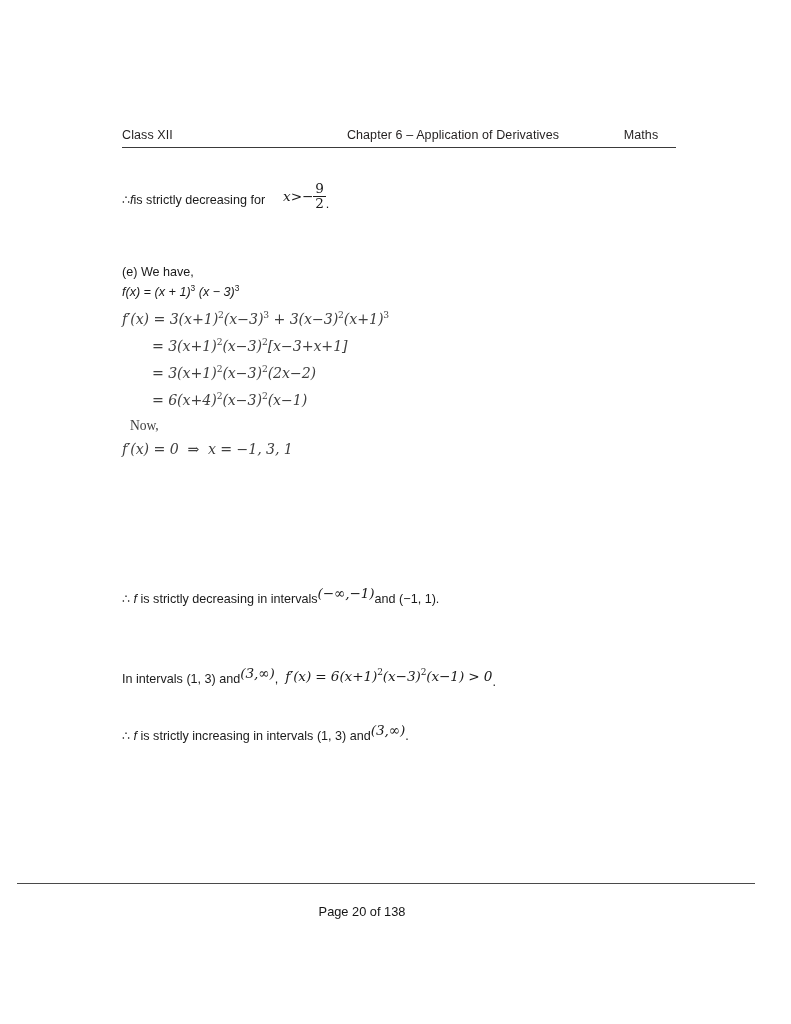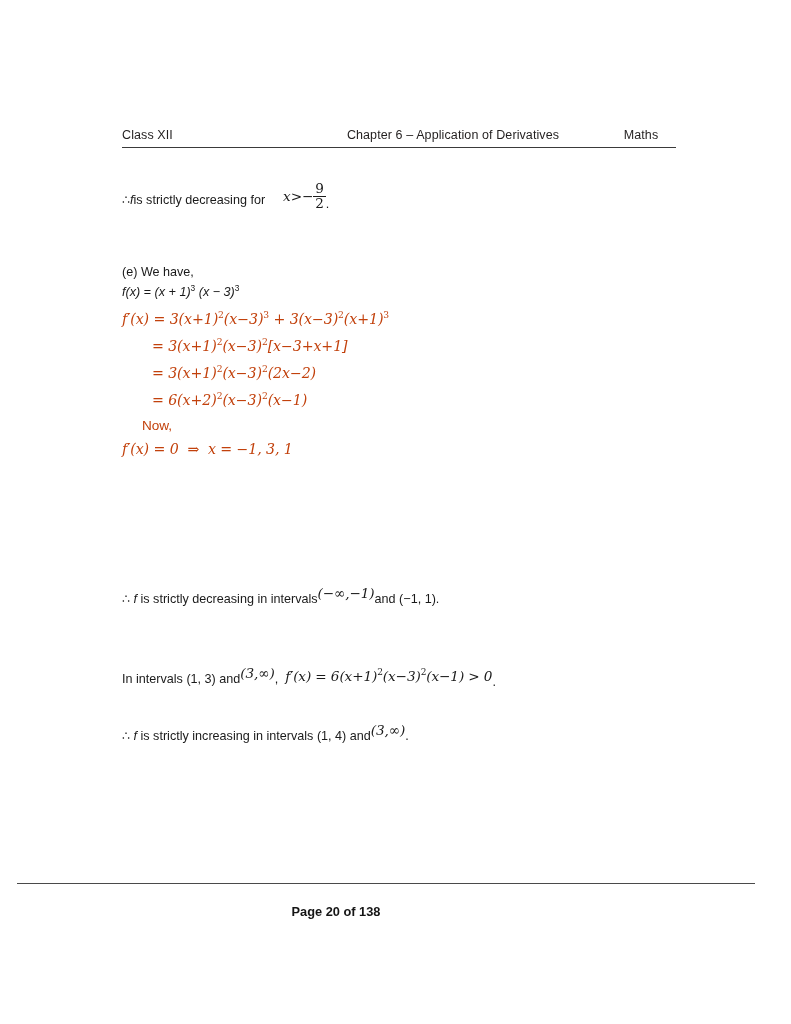--- a/index.html
+++ b/index.html
@@ -66,35 +66,34 @@
     vertical-align: super;
     line-height: 0;
   }
 
   
   .math {
     position: absolute;
     font-family: "DejaVu Serif", "Liberation Serif", serif;
     font-style: italic;
     font-size: 14.2px;
-    color: #c2410c;
+    color: #404040;
     white-space: nowrap;
     letter-spacing: -0.1px;
   }
   .math .up { font-style: normal; }
   .math .msup {
     font-size: 9.2px;
     vertical-align: super;
     line-height: 0;
     font-style: normal;
   }
   .math-serif-plain {
-    font-family: Liberation Sans, sans-serif;
-    font-style: normal;
-    margin-left: 12px;
+    font-family: Liberation Serif, serif;
+    font-style: normal;
   }
 
   
   .imath {
     font-family: "DejaVu Serif", "Liberation Serif", serif;
     font-style: italic;
     font-size: 13.6px;
     letter-spacing: -0.1px;
   }
   .imath .up { font-style: normal; }
@@ -141,23 +140,24 @@
     height: 0;
     border-top: 1.3px solid #4a4a4a;
   }
   .footer-text {
     position: absolute;
     left: 0;
     top: 904px;
     width: 672px;
     text-align: center;
     font-family: "Liberation Sans", sans-serif;
-    font-weight: bold;
+    font-weight: normal;
     font-size: 12.8px;
     color: #151515;
+    padding-left: 26px;
   }
 </style>
 </head>
 <body>
 
 <div class="page">
 
   <div class="header">
     <div class="header-left">Class XII</div>
     <div class="header-center">Chapter 6 – Application of Derivatives</div>
@@ -190,40 +190,40 @@
 
   <div class="math" style="left:152px; top:338px;">
     <span>= 3(x+1)</span><span class="msup">2</span><span>(x−3)</span><span class="msup">2</span><span>[x−3+x+1]</span>
   </div>
 
   <div class="math" style="left:152px; top:365px;">
     <span>= 3(x+1)</span><span class="msup">2</span><span>(x−3)</span><span class="msup">2</span><span>(2x−2)</span>
   </div>
 
   <div class="math" style="left:152px; top:392px;">
-    <span>= 6(x+2)</span><span class="msup">2</span><span>(x−3)</span><span class="msup">2</span><span>(x−1)</span>
+    <span>= 6(x+4)</span><span class="msup">2</span><span>(x−3)</span><span class="msup">2</span><span>(x−1)</span>
   </div>
 
   <div class="math math-serif-plain" style="left:130px; top:418px; font-size:13.6px;">Now,</div>
 
   <div class="math" style="left:122px; top:441px;">
     <span>f′(x) = 0</span><span class="up">&nbsp; </span><span class="up">⇒</span><span class="up">&nbsp; </span><span>x = −1, 3, 1</span>
   </div>
 
 
 
 
   <div class="txt" style="left:122px; top:590px;">
     <span>∴ </span><span class="i">f</span><span> is strictly decreasing in intervals</span><span class="imath raise">(−∞,−1)</span><span>and (−1, 1).</span>
   </div>
 
   <div class="txt" style="left:122px; top:670px;">
     <span>In intervals (1, 3) and</span><span class="imath raise">(3,∞)</span><span>,</span><span>&nbsp;&nbsp;</span><span class="imath" style="position:relative; top:-2px;"><span>f′(x) = 6(x+1)</span><span class="msup">2</span><span>(x−3)</span><span class="msup">2</span><span>(x−1) &gt; 0</span></span><span style="position:relative; top:3px;">.</span>
   </div>
 
   <div class="txt" style="left:122px; top:727px;">
-    <span>∴ </span><span class="i">f</span><span> is strictly increasing in intervals (1, 4) and</span><span class="imath raise">(3,∞)</span><span>.</span>
+    <span>∴ </span><span class="i">f</span><span> is strictly increasing in intervals (1, 3) and</span><span class="imath raise">(3,∞)</span><span>.</span>
   </div>
 
   <div class="footer-rule"></div>
   <div class="footer-text">Page 20 of 138</div>
 
 </div>
 
 </body></html>

